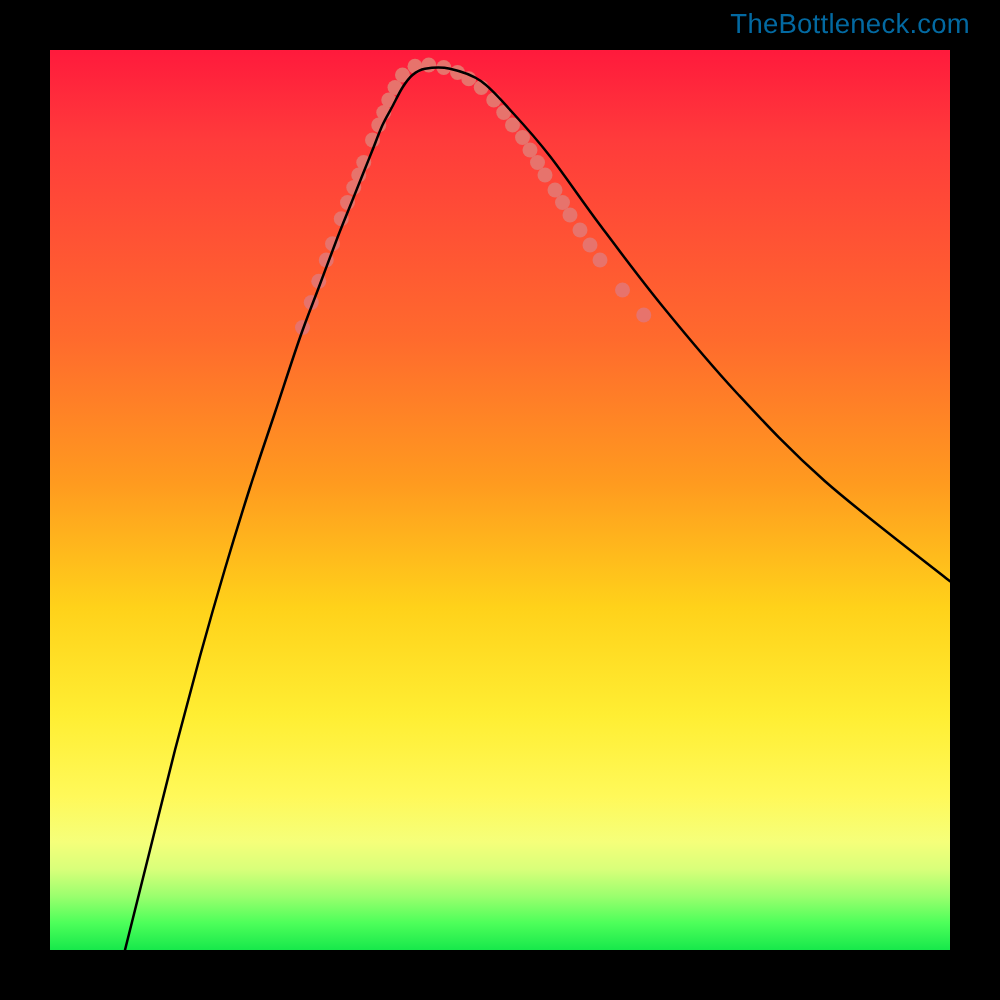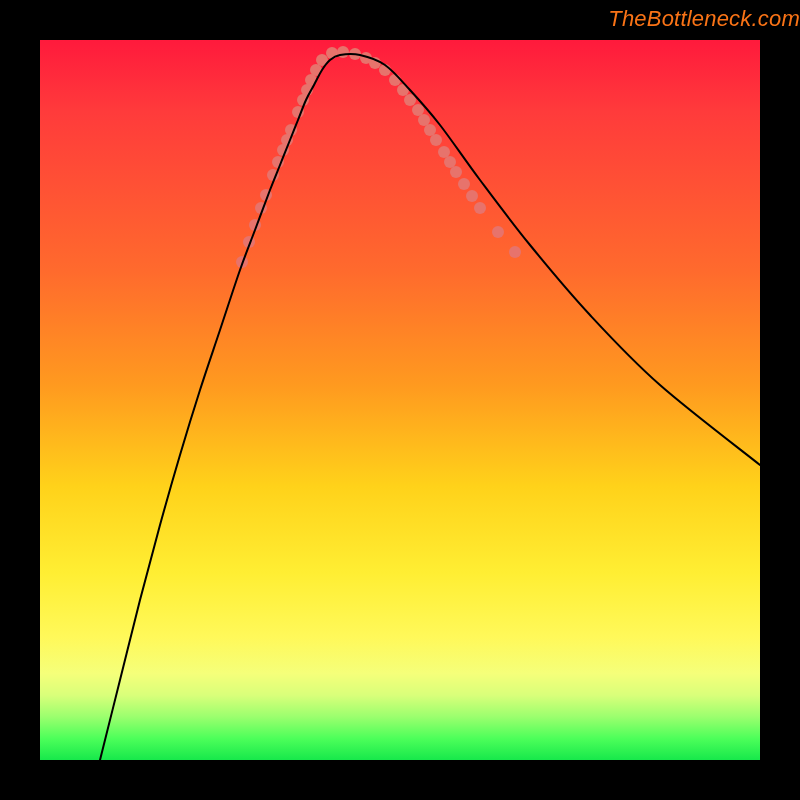--- a/index.html
+++ b/index.html
@@ -55,26 +55,25 @@
     stroke-linecap: round;
     stroke-linejoin: round;
   }
   .dot {
     fill: #e7736c;
     stroke: none;
   }
   .watermark {
     position: absolute;
     top: 6px;
-    right: 0;
-    color: #f97316;
+    right: 24px;
+    color: #0369a1;
     font-size: 22px;
     letter-spacing: 0.2px;
     user-select: none;
-    font-style: italic;
   }
 </style>
 </head>
 <body>
 
 <div class="stage">
   <div class="watermark">TheBottleneck.com</div>
   <div class="plot">
     <svg viewBox="0 0 720 720">
       <g id="dots-layer">

